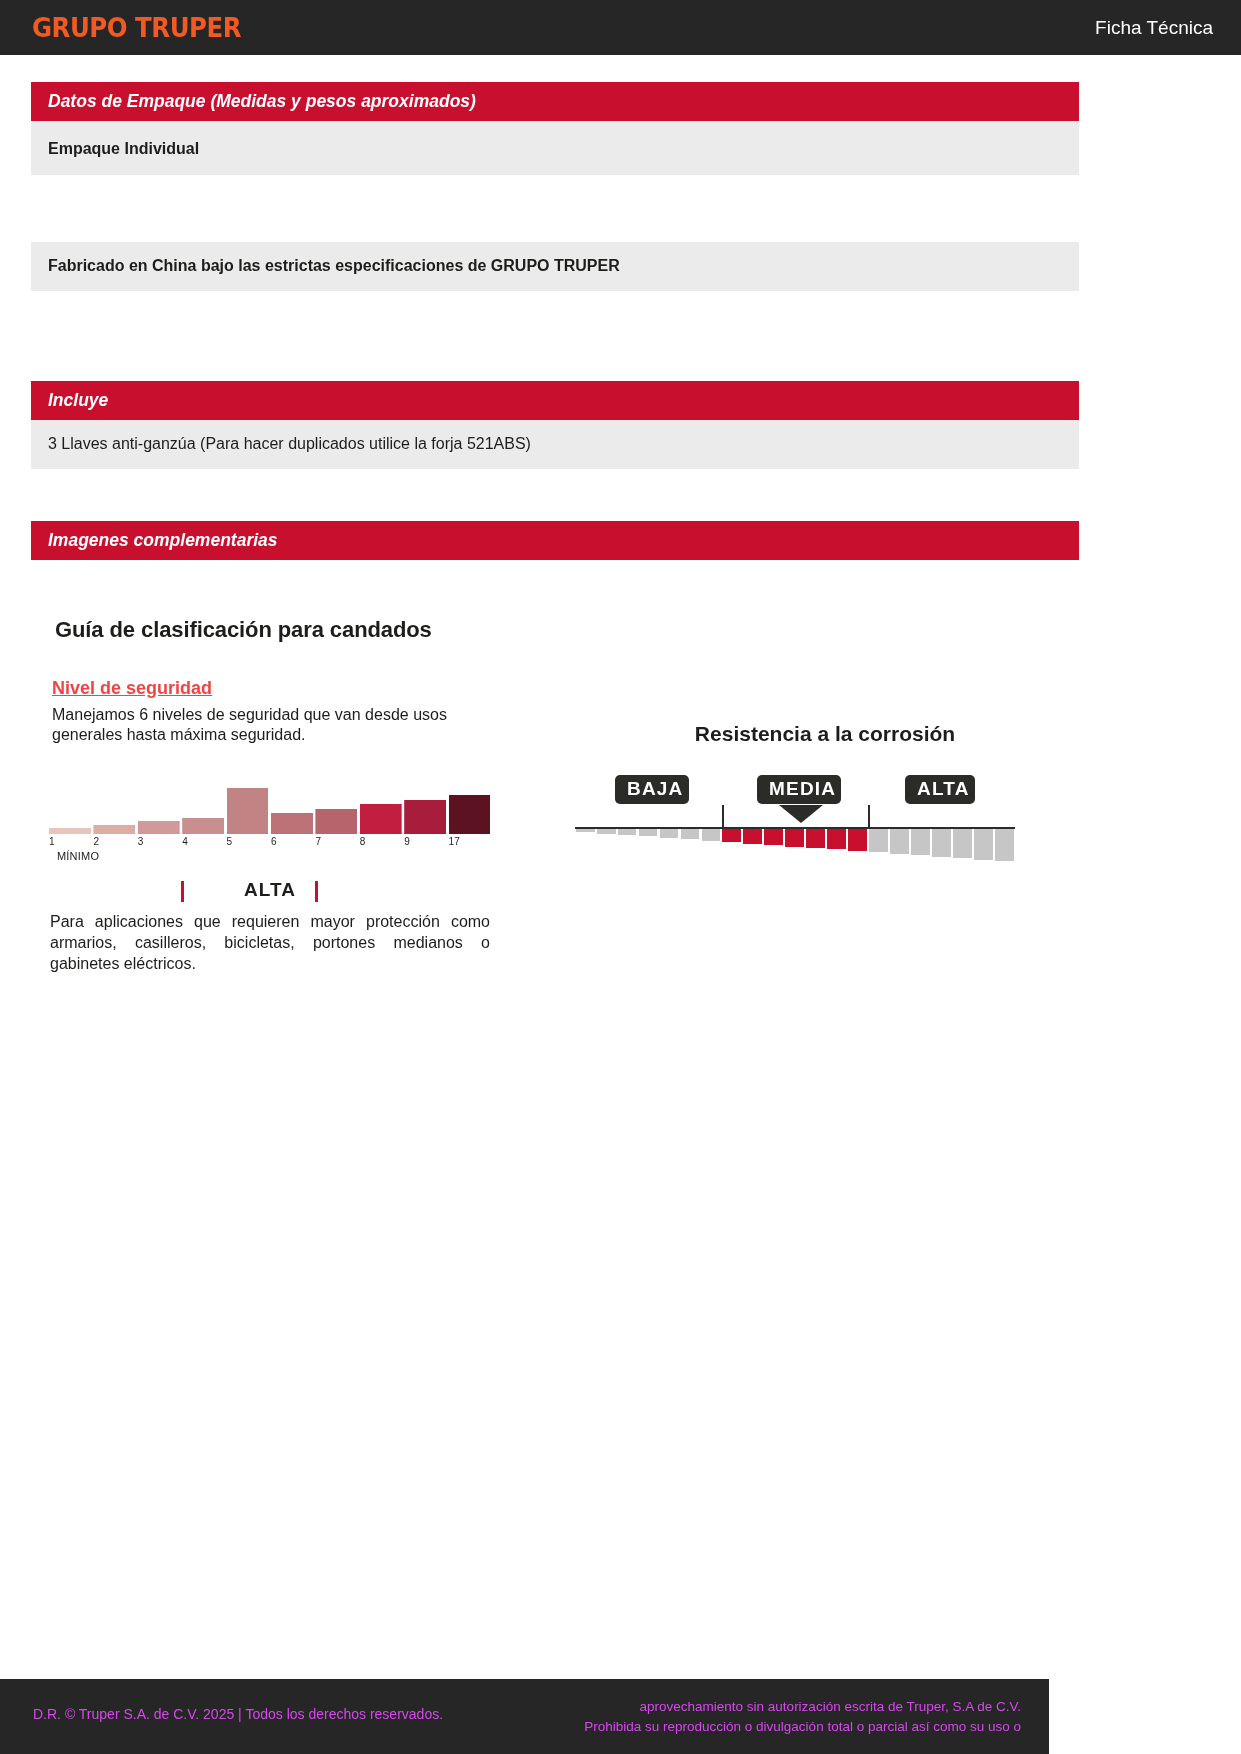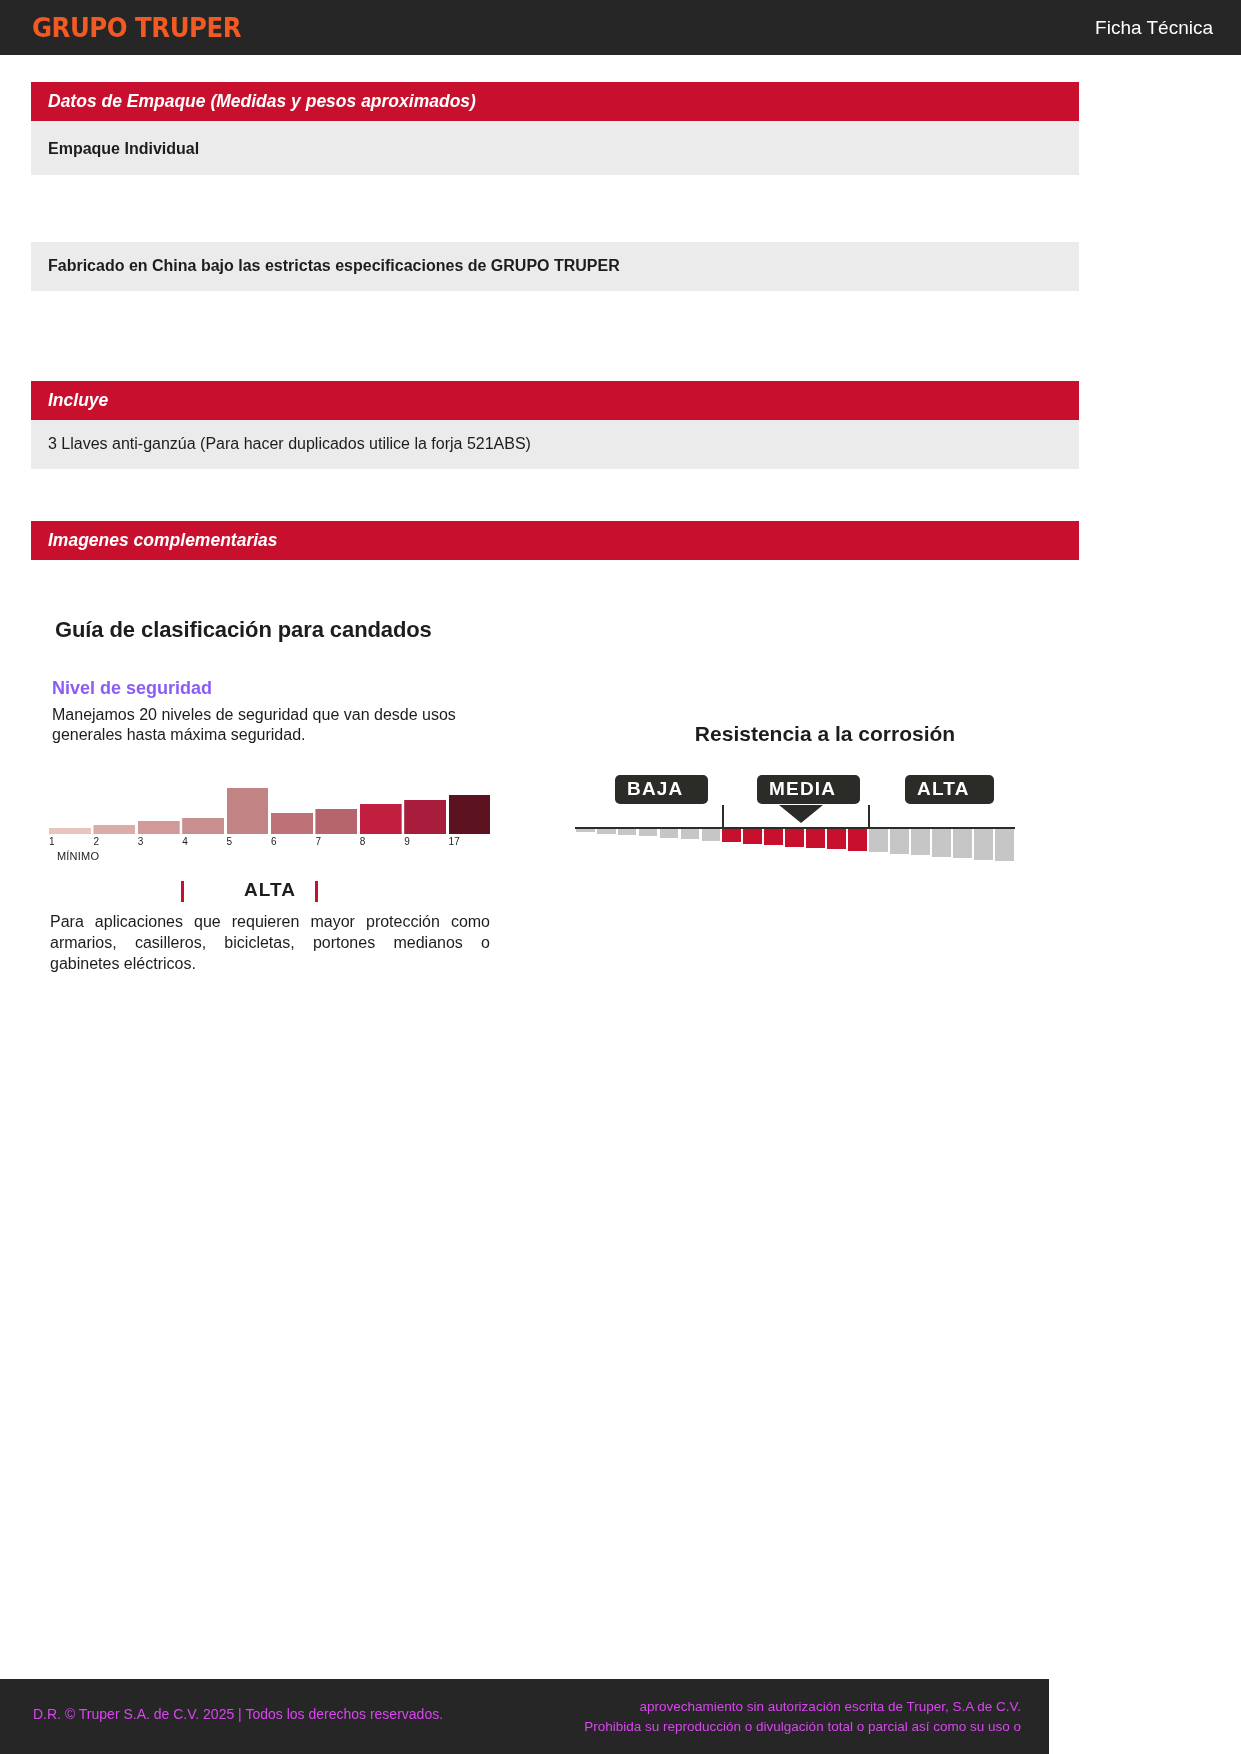--- a/index.html
+++ b/index.html
@@ -109,23 +109,24 @@
     top: 617px;
     font-size: 22px;
     font-weight: 700;
     letter-spacing: -0.1px;
   }
 
   .sec-label {
     position: absolute;
     left: 52px;
     top: 678px;
-    color: #8b5cf6;
+    color: #ef4444;
     font-weight: 700;
     font-size: 18px;
+    text-decoration: underline;
   }
   .sec-desc {
     position: absolute;
     left: 52px;
     top: 705px;
     width: 448px;
     font-size: 16px;
     line-height: 1.25;
   }
 
@@ -224,21 +225,21 @@
     height: 30px;
   }
   .corr-badge {
     position: absolute;
     background: #2b2b28;
     color: #ffffff;
     font-size: 19px;
     font-weight: 700;
     letter-spacing: 1.2px;
     border-radius: 5px;
-    padding: 3px 24px 4px 12px;
+    padding: 3px 5px 4px 12px;
     box-sizing: border-box;
     white-space: nowrap;
   }
   .badge-arrow {
     position: absolute;
     width: 0; height: 0;
     border-left: 22px solid transparent;
     border-right: 22px solid transparent;
     border-top: 18px solid #2b2b28;
   }
@@ -323,21 +324,21 @@
 
 <div class="section" style="top:521px;">
   <div class="sec-head">Imagenes complementarias</div>
 </div>
 
 <div class="guide">
 
   <div class="guide-title">Guía de clasificación para candados</div>
 
   <div class="sec-label">Nivel de seguridad</div>
-  <div class="sec-desc">Manejamos 20 niveles de seguridad que van desde usos generales hasta máxima seguridad.</div>
+  <div class="sec-desc">Manejamos 6 niveles de seguridad que van desde usos generales hasta máxima seguridad.</div>
 
   <div class="seclevel-chart" id="seclevel-chart">
       <div class="bar" style="left: 1px; width: 41.9px; height: 6px; background: rgb(231, 197, 189); clip-path: polygon(0px 0px, 100% 0px, 100% 100%, 0px 100%);"></div>
       <div class="bar" style="left: 45.4px; width: 41.9px; height: 9px; background: rgb(220, 173, 166); clip-path: polygon(0px 0px, 100% 0px, 100% 100%, 0px 100%);"></div>
       <div class="bar" style="left: 89.8px; width: 41.9px; height: 13px; background: rgb(210, 153, 154); clip-path: polygon(0px 0px, 100% 0px, 100% 100%, 0px 100%);"></div>
       <div class="bar" style="left: 134.2px; width: 41.9px; height: 16px; background: rgb(201, 142, 142); clip-path: polygon(0px 0px, 100% 0px, 100% 100%, 0px 100%);"></div>
       <div class="bar" style="left: 178.6px; width: 41.9px; height: 46px; background: rgb(194, 131, 132);"></div>
       <div class="bar" style="left: 223px; width: 41.9px; height: 21px; background: rgb(189, 114, 119); clip-path: polygon(0px 0px, 100% 0px, 100% 100%, 0px 100%);"></div>
       <div class="bar" style="left: 267.4px; width: 41.9px; height: 25px; background: rgb(183, 101, 108); clip-path: polygon(0px 0px, 100% 0px, 100% 100%, 0px 100%);"></div>
       <div class="bar" style="left: 311.8px; width: 41.9px; height: 30px; background: rgb(194, 31, 64); clip-path: polygon(0px 0px, 100% 0px, 100% 100%, 0px 100%);"></div>

